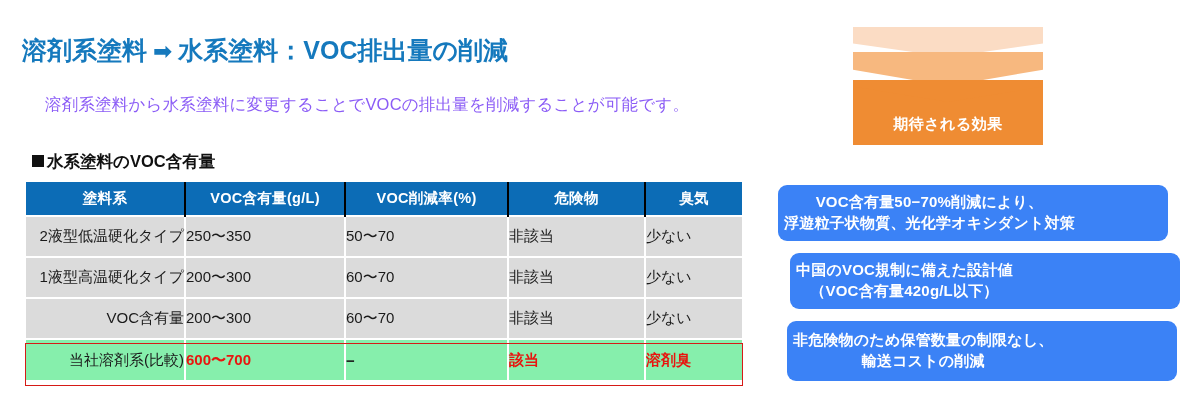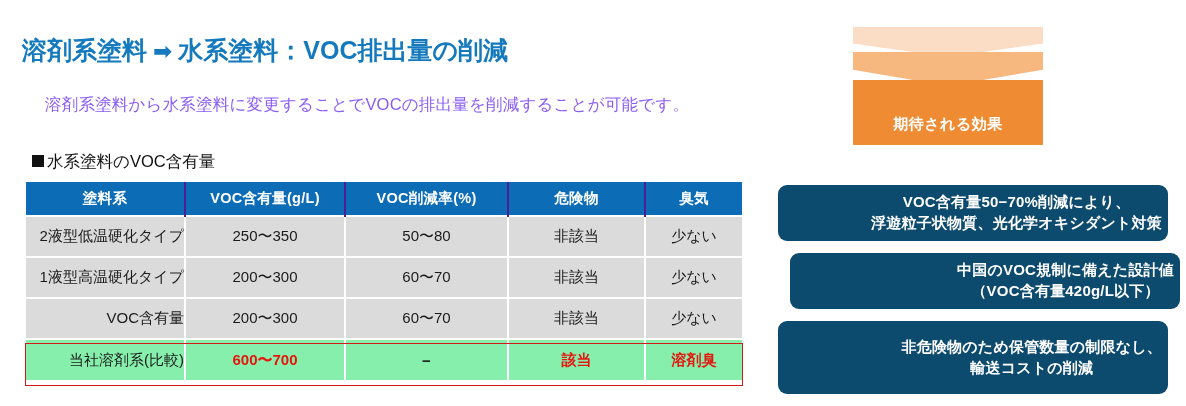--- a/index.html
+++ b/index.html
@@ -41,21 +41,21 @@
     font-size: 16.5px;
     color: #8b5cf6;
     white-space: nowrap;
     letter-spacing: 0.2px;
   }
 
   .section-heading {
     position: absolute;
     left: 24px; top: 143px;
     font-size: 16.5px;
-    font-weight: normal;
+    font-weight: bold;
     color: #111111;
     white-space: nowrap;
     padding-left: 8px;
   }
   .section-heading .sq {
     display: inline-block;
     width: 12px; height: 12px;
     background: #111111;
     margin-right: 3px;
   }
@@ -74,31 +74,30 @@
   .voc-table col.c3 { width: 137px; }
   .voc-table col.c4 { width: 97px; }
 
   .voc-table th {
     background: #0c6cb6;
     color: #ffffff;
     font-size: 14.5px;
     font-weight: bold;
     height: 34px;
     text-align: center;
-    border-right: 2px solid #4c1d95;
+    border-right: 2px solid #000000;
     letter-spacing: 0.3px;
   }
   .voc-table th:last-child { border-right: none; }
 
   .voc-table td {
     background: #dbdbdb;
     color: #1a1a1a;
     font-size: 15px;
     height: 41px;
-    text-align: center;
     border-right: 2px solid #ffffff;
     border-bottom: 2px solid #ffffff;
     border-top: 2px solid #ffffff;
   }
   .voc-table td:last-child { border-right: none; }
   .voc-table td.label-cell {
     text-align: right;
     padding-left: 4px;
   }
 
@@ -171,36 +170,36 @@
     font-weight: bold;
     color: #ffffff;
     z-index: 5;
     letter-spacing: 0.5px;
   }
 
   .callout {
     position: absolute;
     left: 18px;
     width: 390px;
-    background: #0c4a6e;
+    background: #3b82f6;
     border-radius: 9px;
     color: #ffffff;
     font-size: 15px;
     font-weight: bold;
     text-align: center;
     line-height: 1.38;
     display: flex;
     align-items: center;
-    justify-content: flex-end;
+    justify-content: flex-start;
     letter-spacing: 0.2px;
     padding: 0 6px;
   }
   .callout-0 { top: 185px; height: 56px; }
   .callout-1 { top: 253px; height: 56px; margin-left: 12px; }
-  .callout-2 { top: 321px; height: 73px; }
+  .callout-2 { top: 321px; height: 60px; margin-left: 9px; }
   .callout .l2 { display: block; }
 </style>
 </head>
 <body>
 
 <div class="left-col">
 
   <div class="page-title">
     <span>溶剤系塗料</span><span class="arrow">➡</span><span>水系塗料：VOC排出量の削減</span>
   </div>
@@ -225,21 +224,21 @@
         <th>VOC含有量(g/L)</th>
         <th>VOC削減率(%)</th>
         <th>危険物</th>
         <th>臭気</th>
       </tr>
     </thead>
     <tbody>
       <tr>
         <td class="label-cell">2液型低温硬化タイプ</td>
         <td>250〜350</td>
-        <td>50〜80</td>
+        <td>50〜70</td>
         <td>非該当</td>
         <td>少ない</td>
       </tr>
       <tr>
         <td class="label-cell">1液型高温硬化タイプ</td>
         <td>200〜300</td>
         <td>60〜70</td>
         <td>非該当</td>
         <td>少ない</td>
       </tr>

